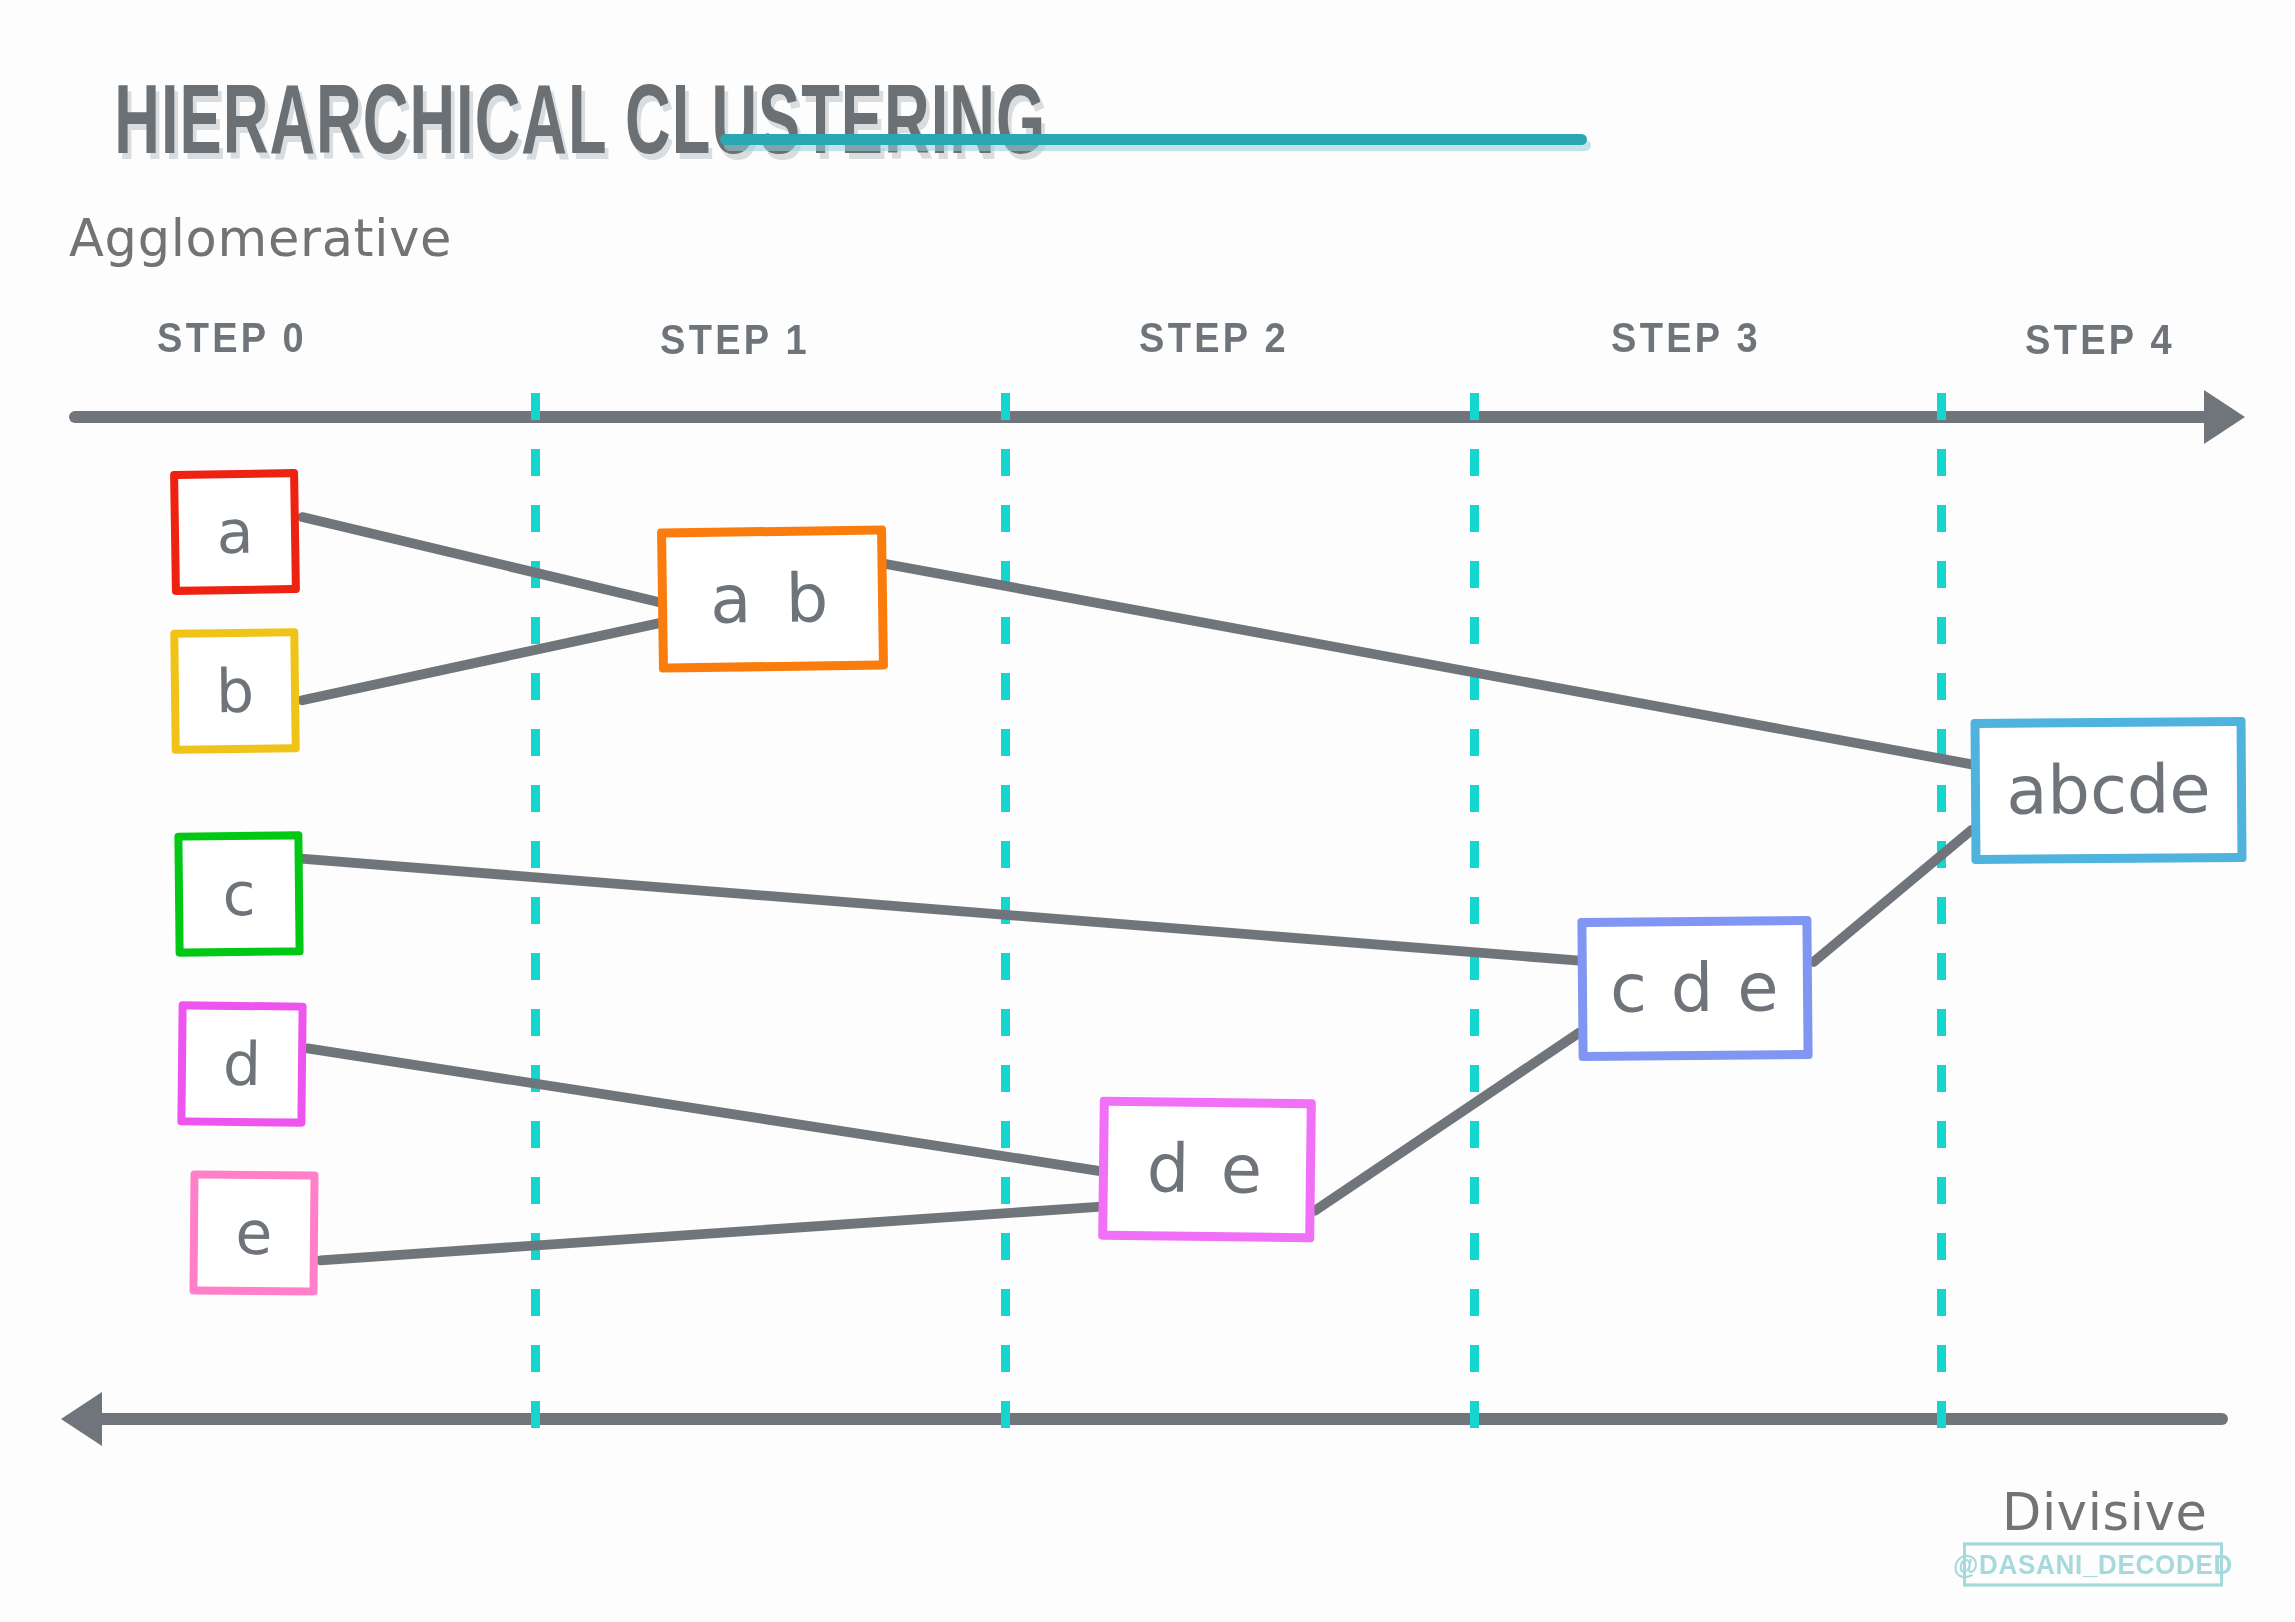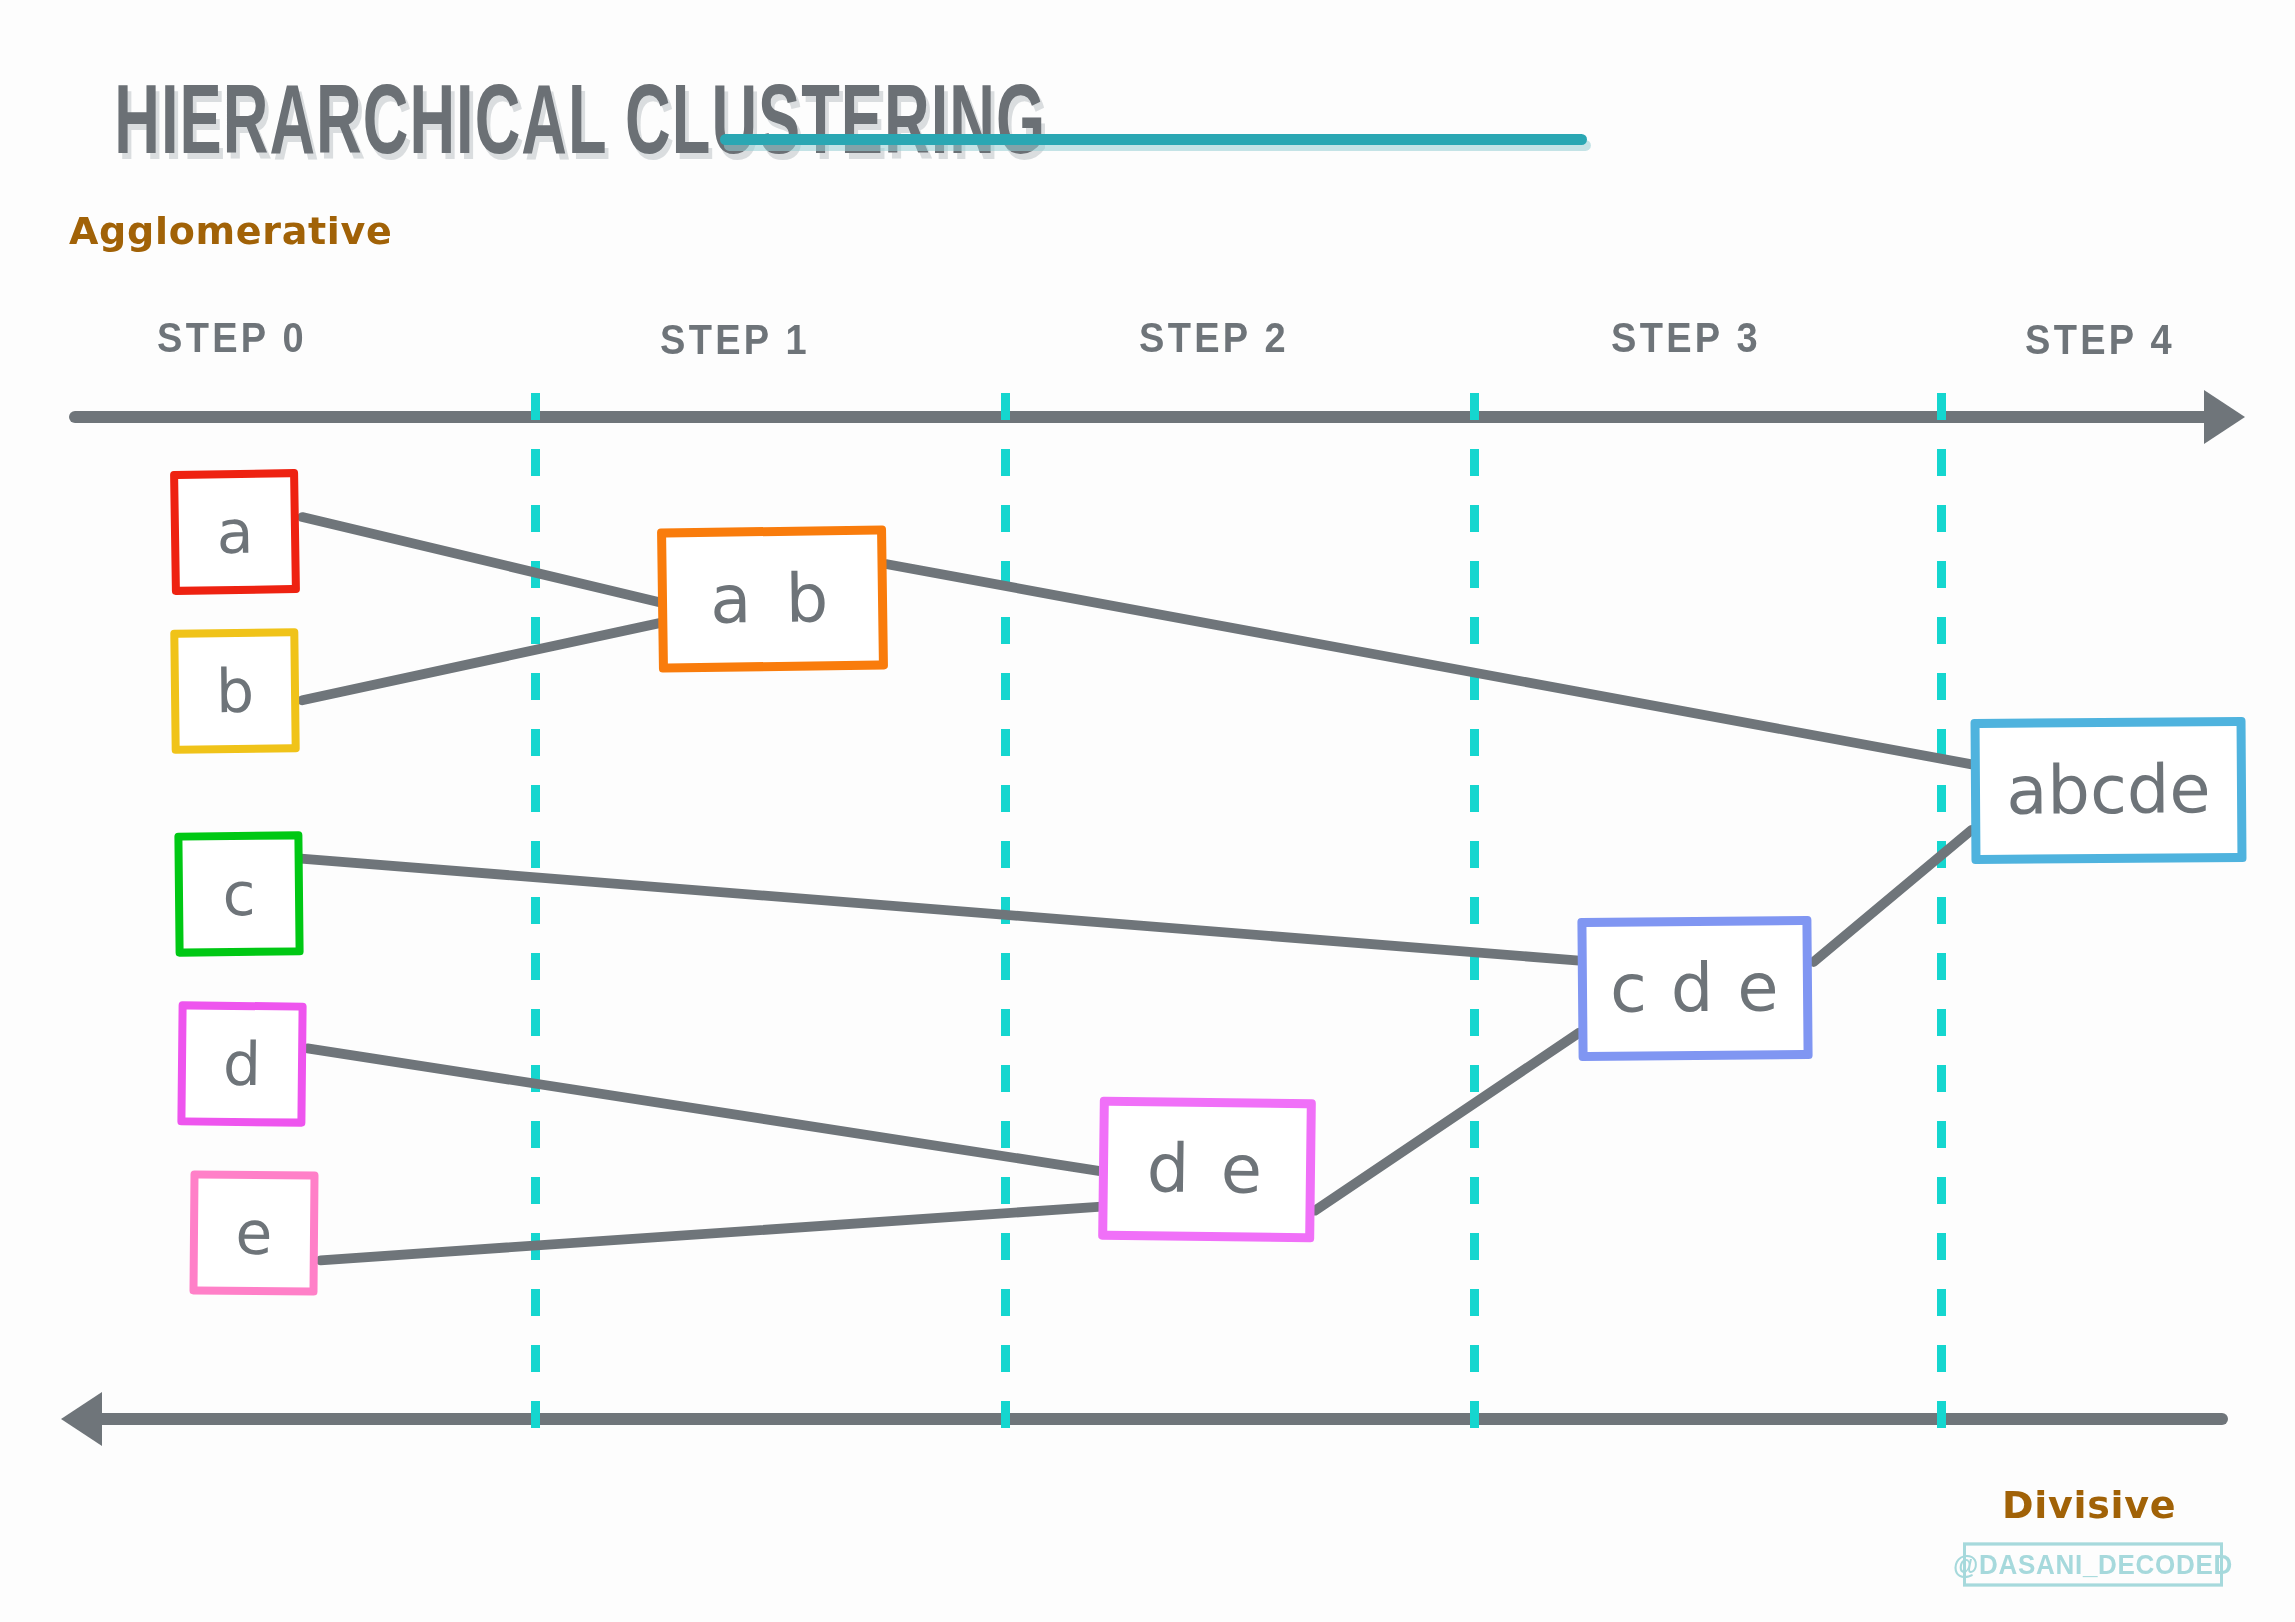--- a/index.html
+++ b/index.html
@@ -50,23 +50,23 @@
     width: 867px;
     height: 11px;
     border-radius: 5.9px;
     background: #2aa7b3;
     box-shadow: 3.9px 5.9px 0 rgba(150,205,212,0.55);
   }
 
   
   .side-label {
     font-family: "DejaVu Sans", sans-serif;
-    font-size: 38px;
-    font-weight: 700;
-    color: #a16207;
+    font-size: 51px;
+    font-weight: 400;
+    color: #737373;
     letter-spacing: 0.7px;
   }
   #agglomerative-label { left: 69px; top: 209px; }
   #divisive-label { left: 2002px; top: 1449px; margin-top: 34px; }
 
   
   .axis-line {
     position: absolute;
     height: 12.4px;
     border-radius: 6.5px;

